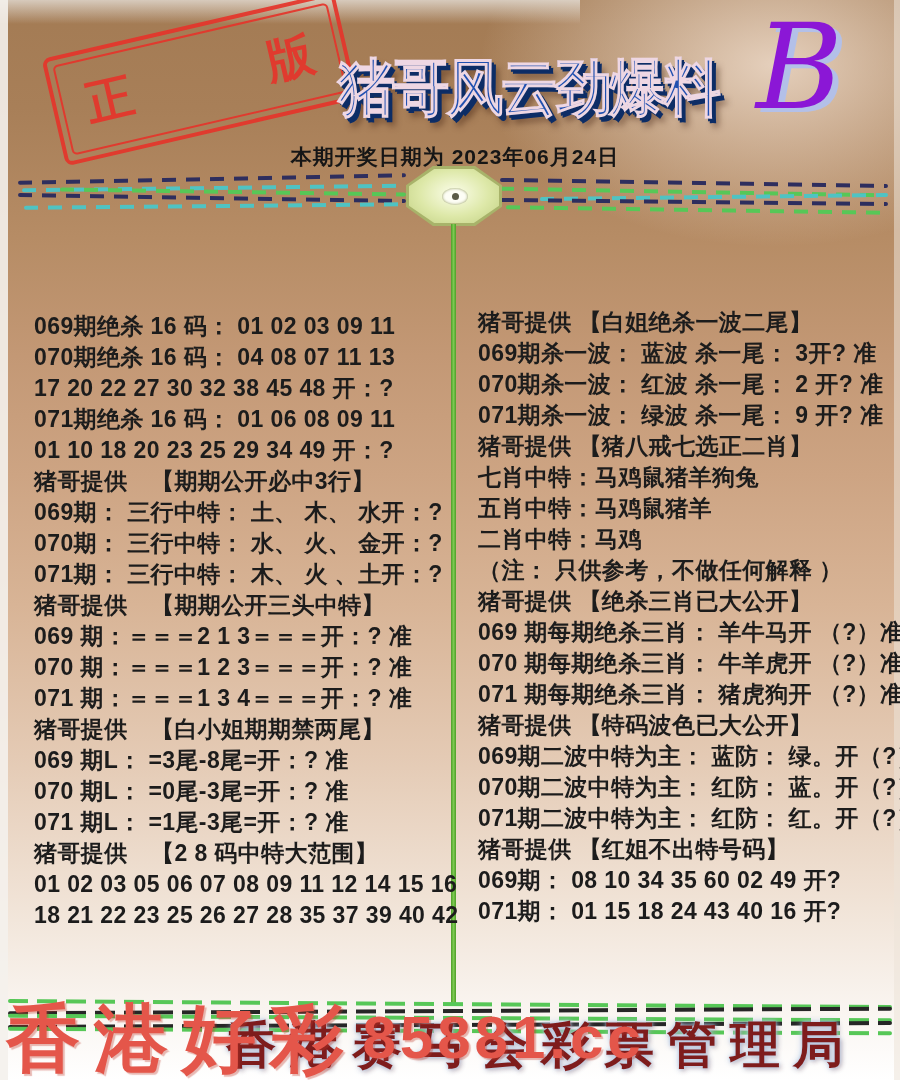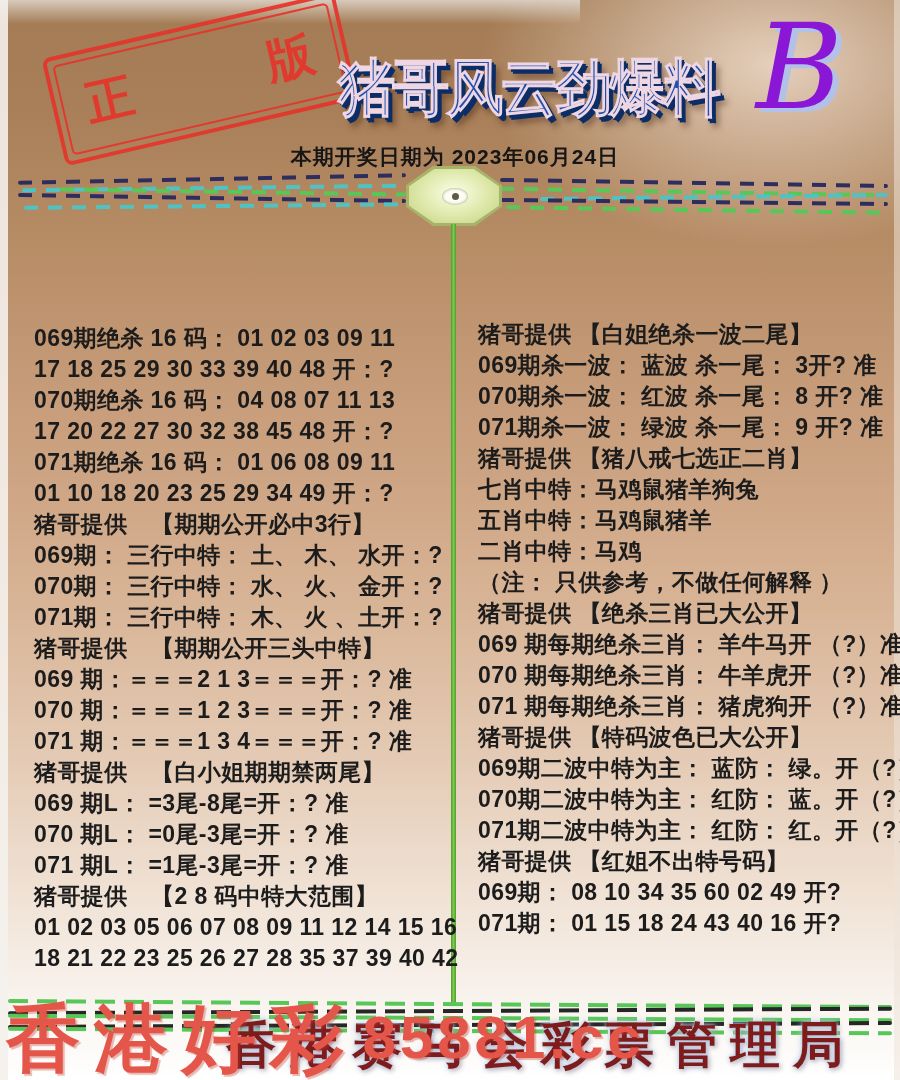--- a/index.html
+++ b/index.html
@@ -69,21 +69,21 @@
   }
   .med-center{
     position:absolute;left:36px;top:22px;width:26px;height:17px;border-radius:50%;
     background:#fdfdf5;box-shadow:0 0 3px #8c9653 inset;
   }
   .med-dot{position:absolute;left:46px;top:27px;width:7px;height:7px;border-radius:50%;background:#5b5b46;}
   .stem{position:absolute;left:451px;top:224px;width:5px;height:780px;
     background:linear-gradient(90deg,#4e9e28,#7cc951,#4e9e28);}
 
   
-  .col{position:absolute;color:var(--text-dark);font-weight:700;font-size:23px;line-height:31px;letter-spacing:.4px;margin-top:12px;}
+  .col{position:absolute;color:var(--text-dark);font-weight:700;font-size:23px;line-height:31px;letter-spacing:.4px;}
   .col-left{left:34px;top:311px;width:414px;}
   .col-right{left:478px;top:307px;width:418px;}
   .tline{white-space:nowrap;height:31px;}
 
   
   .agency{
     position:absolute;left:226px;top:1012px;white-space:nowrap;
     font-size:50px;font-weight:900;letter-spacing:13px;color:var(--agency-maroon);
     text-shadow:0 0 7px rgba(180,202,232,.95),0 0 3px rgba(180,202,232,.9),2px 2px 4px rgba(120,60,60,.35);
     z-index:5;
@@ -132,21 +132,20 @@
 
   <div class="medallion">
     <div class="med-inner"></div>
     <div class="med-center"></div>
     <div class="med-dot"></div>
   </div>
   <div class="stem"></div>
 
   <div class="col col-left">
       <div class="tline">069期绝杀 16 码：  01 02 03 09 11</div>
-      <div class="tline">17 18 25 29 30 33 39 40 48 开：?</div>
       <div class="tline">070期绝杀 16 码：  04 08 07 11 13</div>
       <div class="tline">17 20 22 27 30 32 38 45 48 开：?</div>
       <div class="tline">071期绝杀 16 码：  01 06 08 09 11</div>
       <div class="tline">01 10 18 20 23 25 29 34 49 开：?</div>
       <div class="tline">猪哥提供　【期期公开必中3行】</div>
       <div class="tline">069期： 三行中特： 土、 木、 水开：?</div>
       <div class="tline">070期： 三行中特： 水、 火、 金开：?</div>
       <div class="tline">071期： 三行中特： 木、 火 、土开：?</div>
       <div class="tline">猪哥提供　【期期公开三头中特】</div>
       <div class="tline">069 期：＝＝＝2 1 3＝＝＝开：? 准</div>
@@ -156,21 +155,21 @@
       <div class="tline">069 期L： =3尾-8尾=开：? 准</div>
       <div class="tline">070 期L： =0尾-3尾=开：? 准</div>
       <div class="tline">071 期L： =1尾-3尾=开：? 准</div>
       <div class="tline">猪哥提供　【2 8 码中特大范围】</div>
       <div class="tline">01 02 03 05 06 07 08 09 11 12 14 15 16</div>
       <div class="tline">18 21 22 23 25 26 27 28 35 37 39 40 42</div>
     </div>
   <div class="col col-right">
       <div class="tline">猪哥提供 【白姐绝杀一波二尾】</div>
       <div class="tline">069期杀一波： 蓝波 杀一尾： 3开? 准</div>
-      <div class="tline">070期杀一波： 红波 杀一尾： 8 开? 准</div>
+      <div class="tline">070期杀一波： 红波 杀一尾： 2 开? 准</div>
       <div class="tline">071期杀一波： 绿波 杀一尾： 9 开? 准</div>
       <div class="tline">猪哥提供 【猪八戒七选正二肖】</div>
       <div class="tline">七肖中特：马鸡鼠猪羊狗兔</div>
       <div class="tline">五肖中特：马鸡鼠猪羊</div>
       <div class="tline">二肖中特：马鸡</div>
       <div class="tline">（注：  只供参考，不做任何解释 ）</div>
       <div class="tline">猪哥提供 【绝杀三肖已大公开】</div>
       <div class="tline">069 期每期绝杀三肖： 羊牛马开 （?）准</div>
       <div class="tline">070 期每期绝杀三肖： 牛羊虎开 （?）准</div>
       <div class="tline">071 期每期绝杀三肖： 猪虎狗开 （?）准</div>

